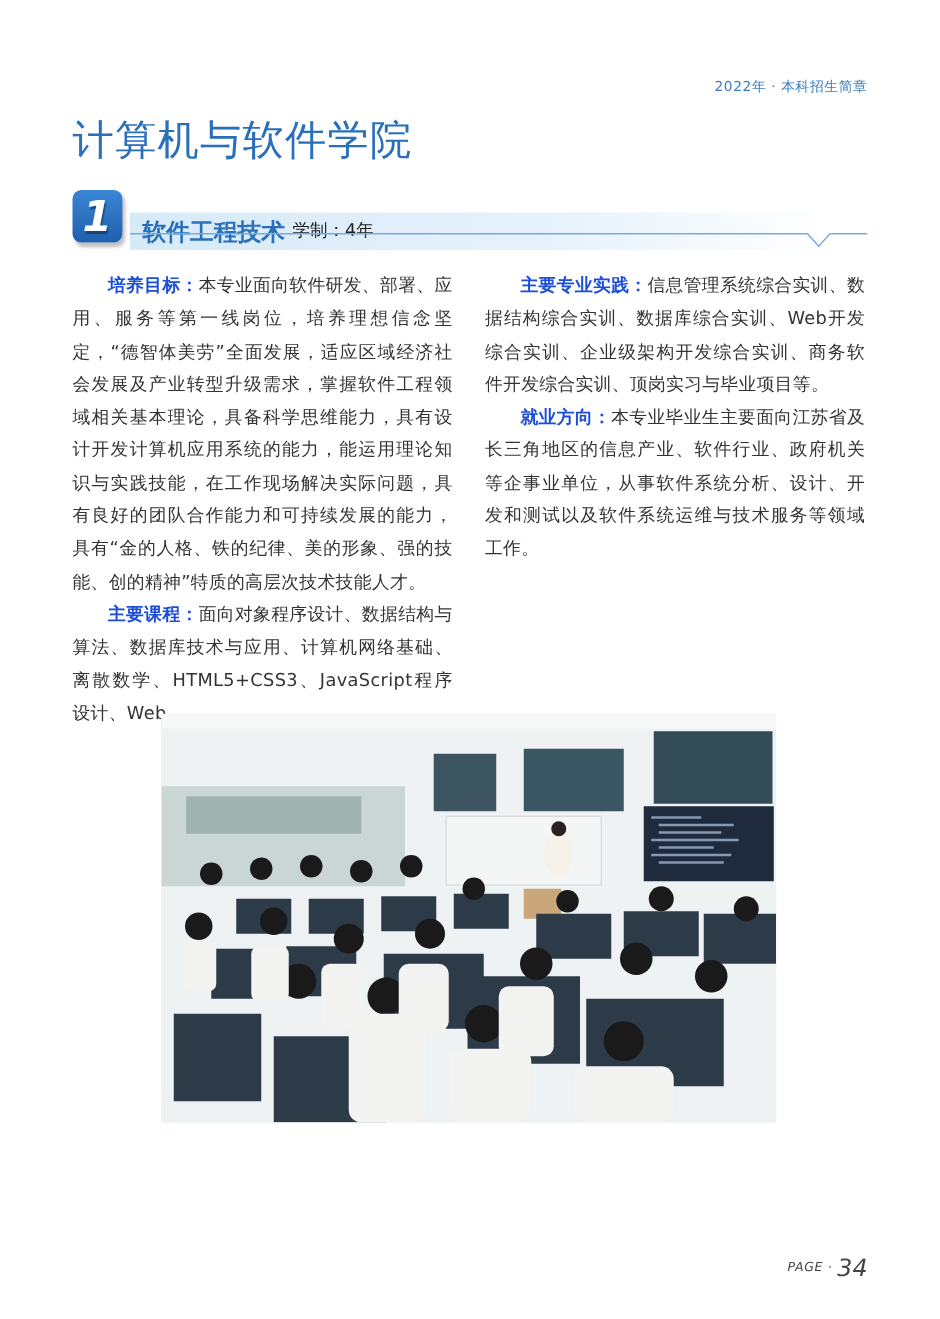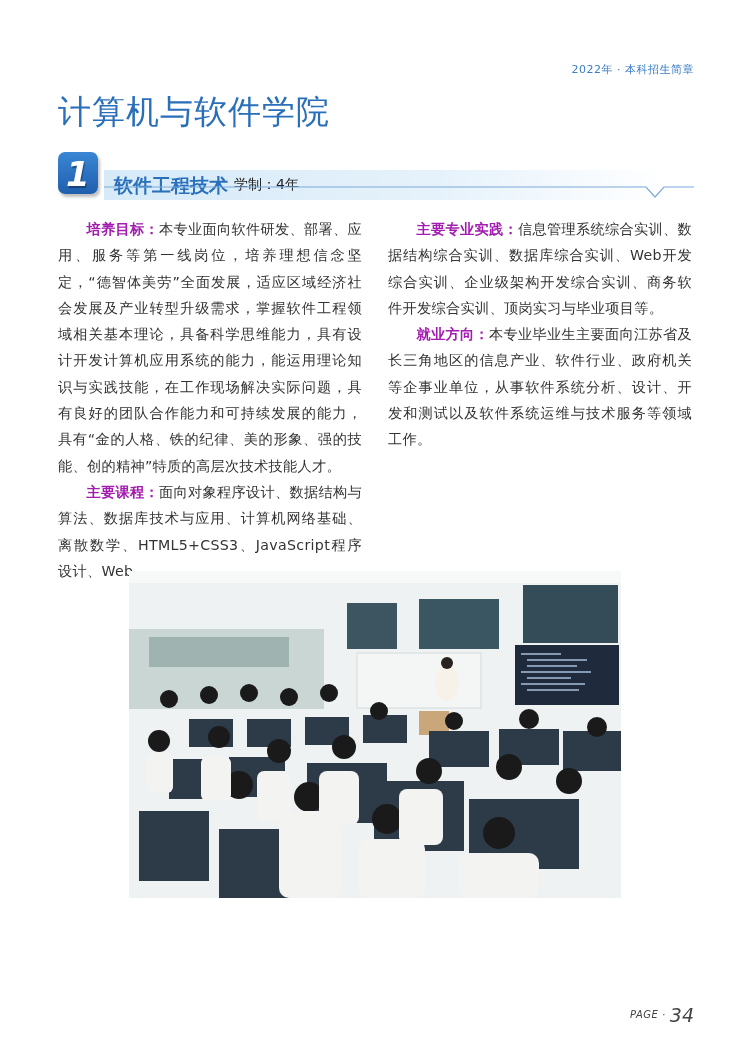--- a/index.html
+++ b/index.html
@@ -13,21 +13,21 @@
   .badge span { position: absolute; left: 8px; top: 2px; font-size: 34px; font-weight: bold; font-style: italic; color: #fff;
                 text-shadow: 1px 2px 1px rgba(0,0,0,0.35); font-family: "DejaVu Sans", sans-serif; }
   .band { position: absolute; left: 46px; top: 4px; width: 560px; height: 30px;
           background: linear-gradient(90deg, #d6eaf8 0%, #e6f2fb 60%, rgba(240,247,253,0) 100%); margin-top: 16px; }
   .band .name { position: absolute; left: 10px; top: 3px; font-size: 19px; font-weight: bold; color: #2a6fba; }
   .band .dur { position: absolute; left: 130px; top: 6px; font-size: 14px; font-weight: normal; color: #222; }
   .sec-line { position: absolute; left: 0; top: 36px; width: 636px; height: 14px; }
   .col { position: absolute; top: 216px; width: 304px; font-size: 14.2px; line-height: 26.3px; color: #333; text-align: justify; letter-spacing: 0.3px; }
   .col p { margin: 0; text-indent: 2em; }
   .col p.cont { text-indent: 0; }
-  .col .lbl { color: #a21caf; font-weight: bold; }
+  .col .lbl { color: #1d4ed8; font-weight: bold; }
   .col-left { left: 58px; }
   .col-right { left: 388px; }
   .photo { position: absolute; left: 129px; top: 571px; width: 492px; height: 327px; overflow: hidden; background: #e9eef0; }
   .page-no { position: absolute; right: 58px; top: 1004px; color: #444; font-style: italic; }
   .page-no .p { font-size: 10px; letter-spacing: 0.5px; vertical-align: 4px; }
   .page-no .n { font-size: 19px; margin-left: 4px; }
 </style>
 </head>
 <body>
 

